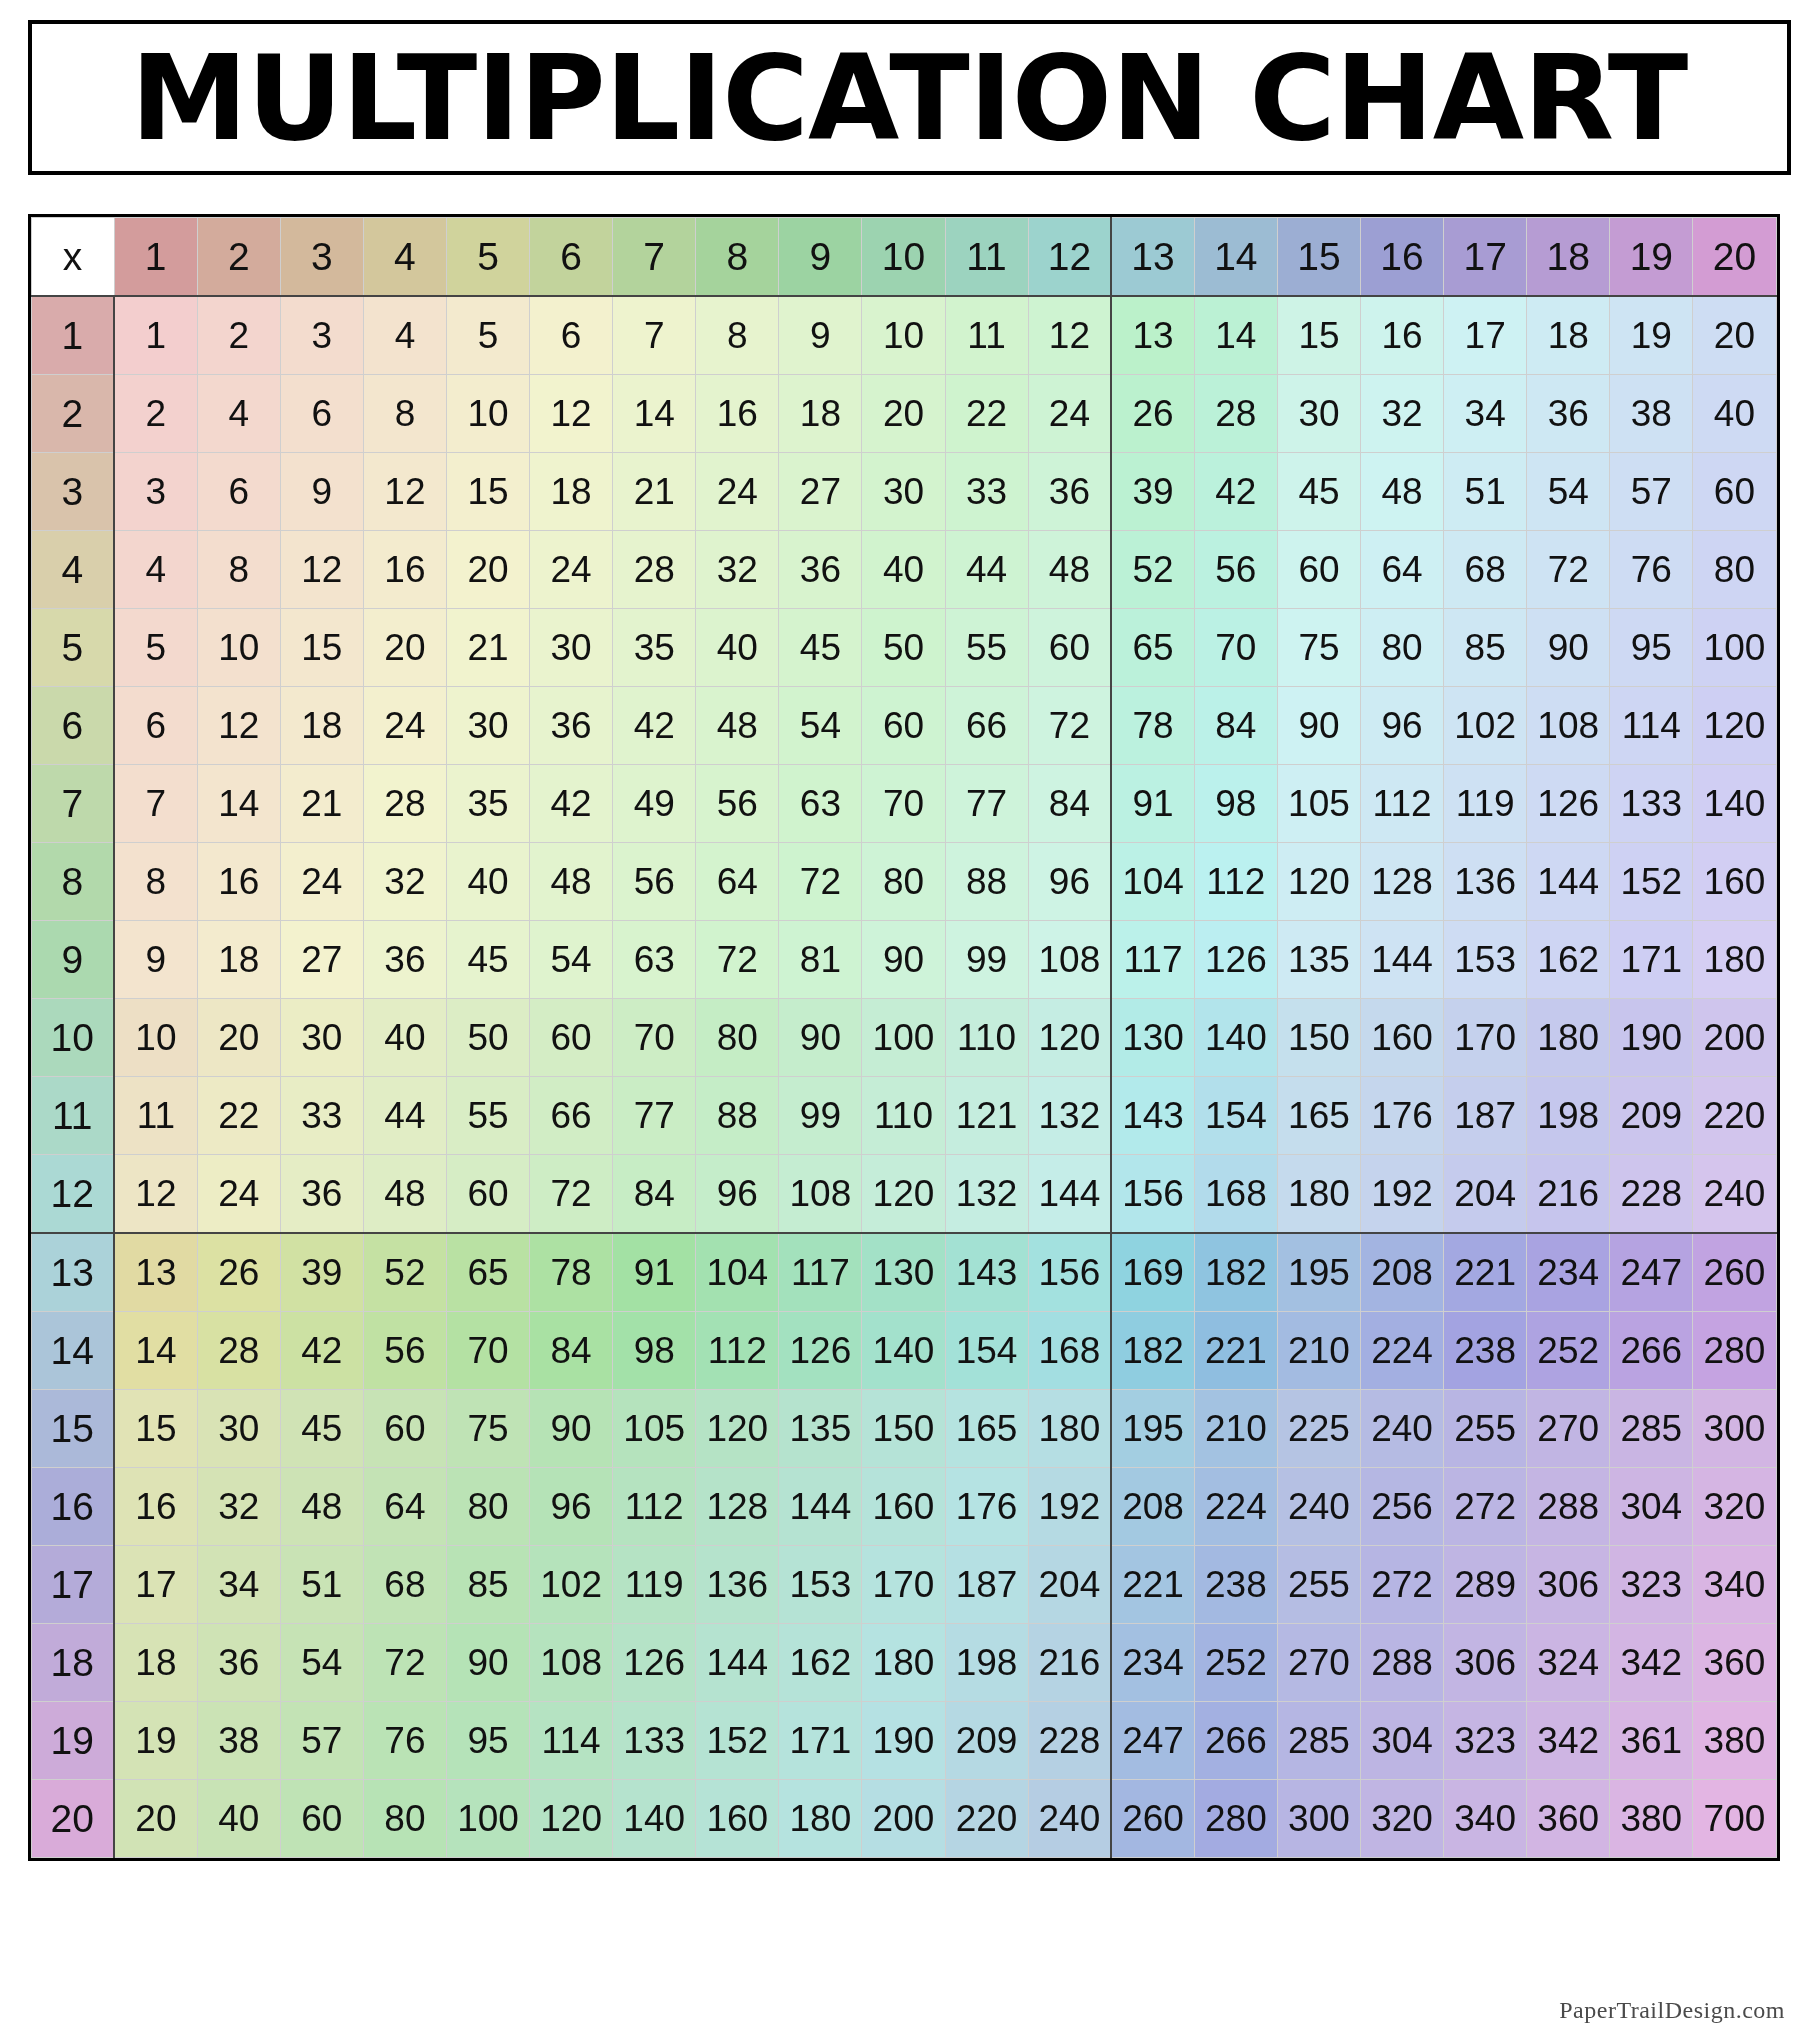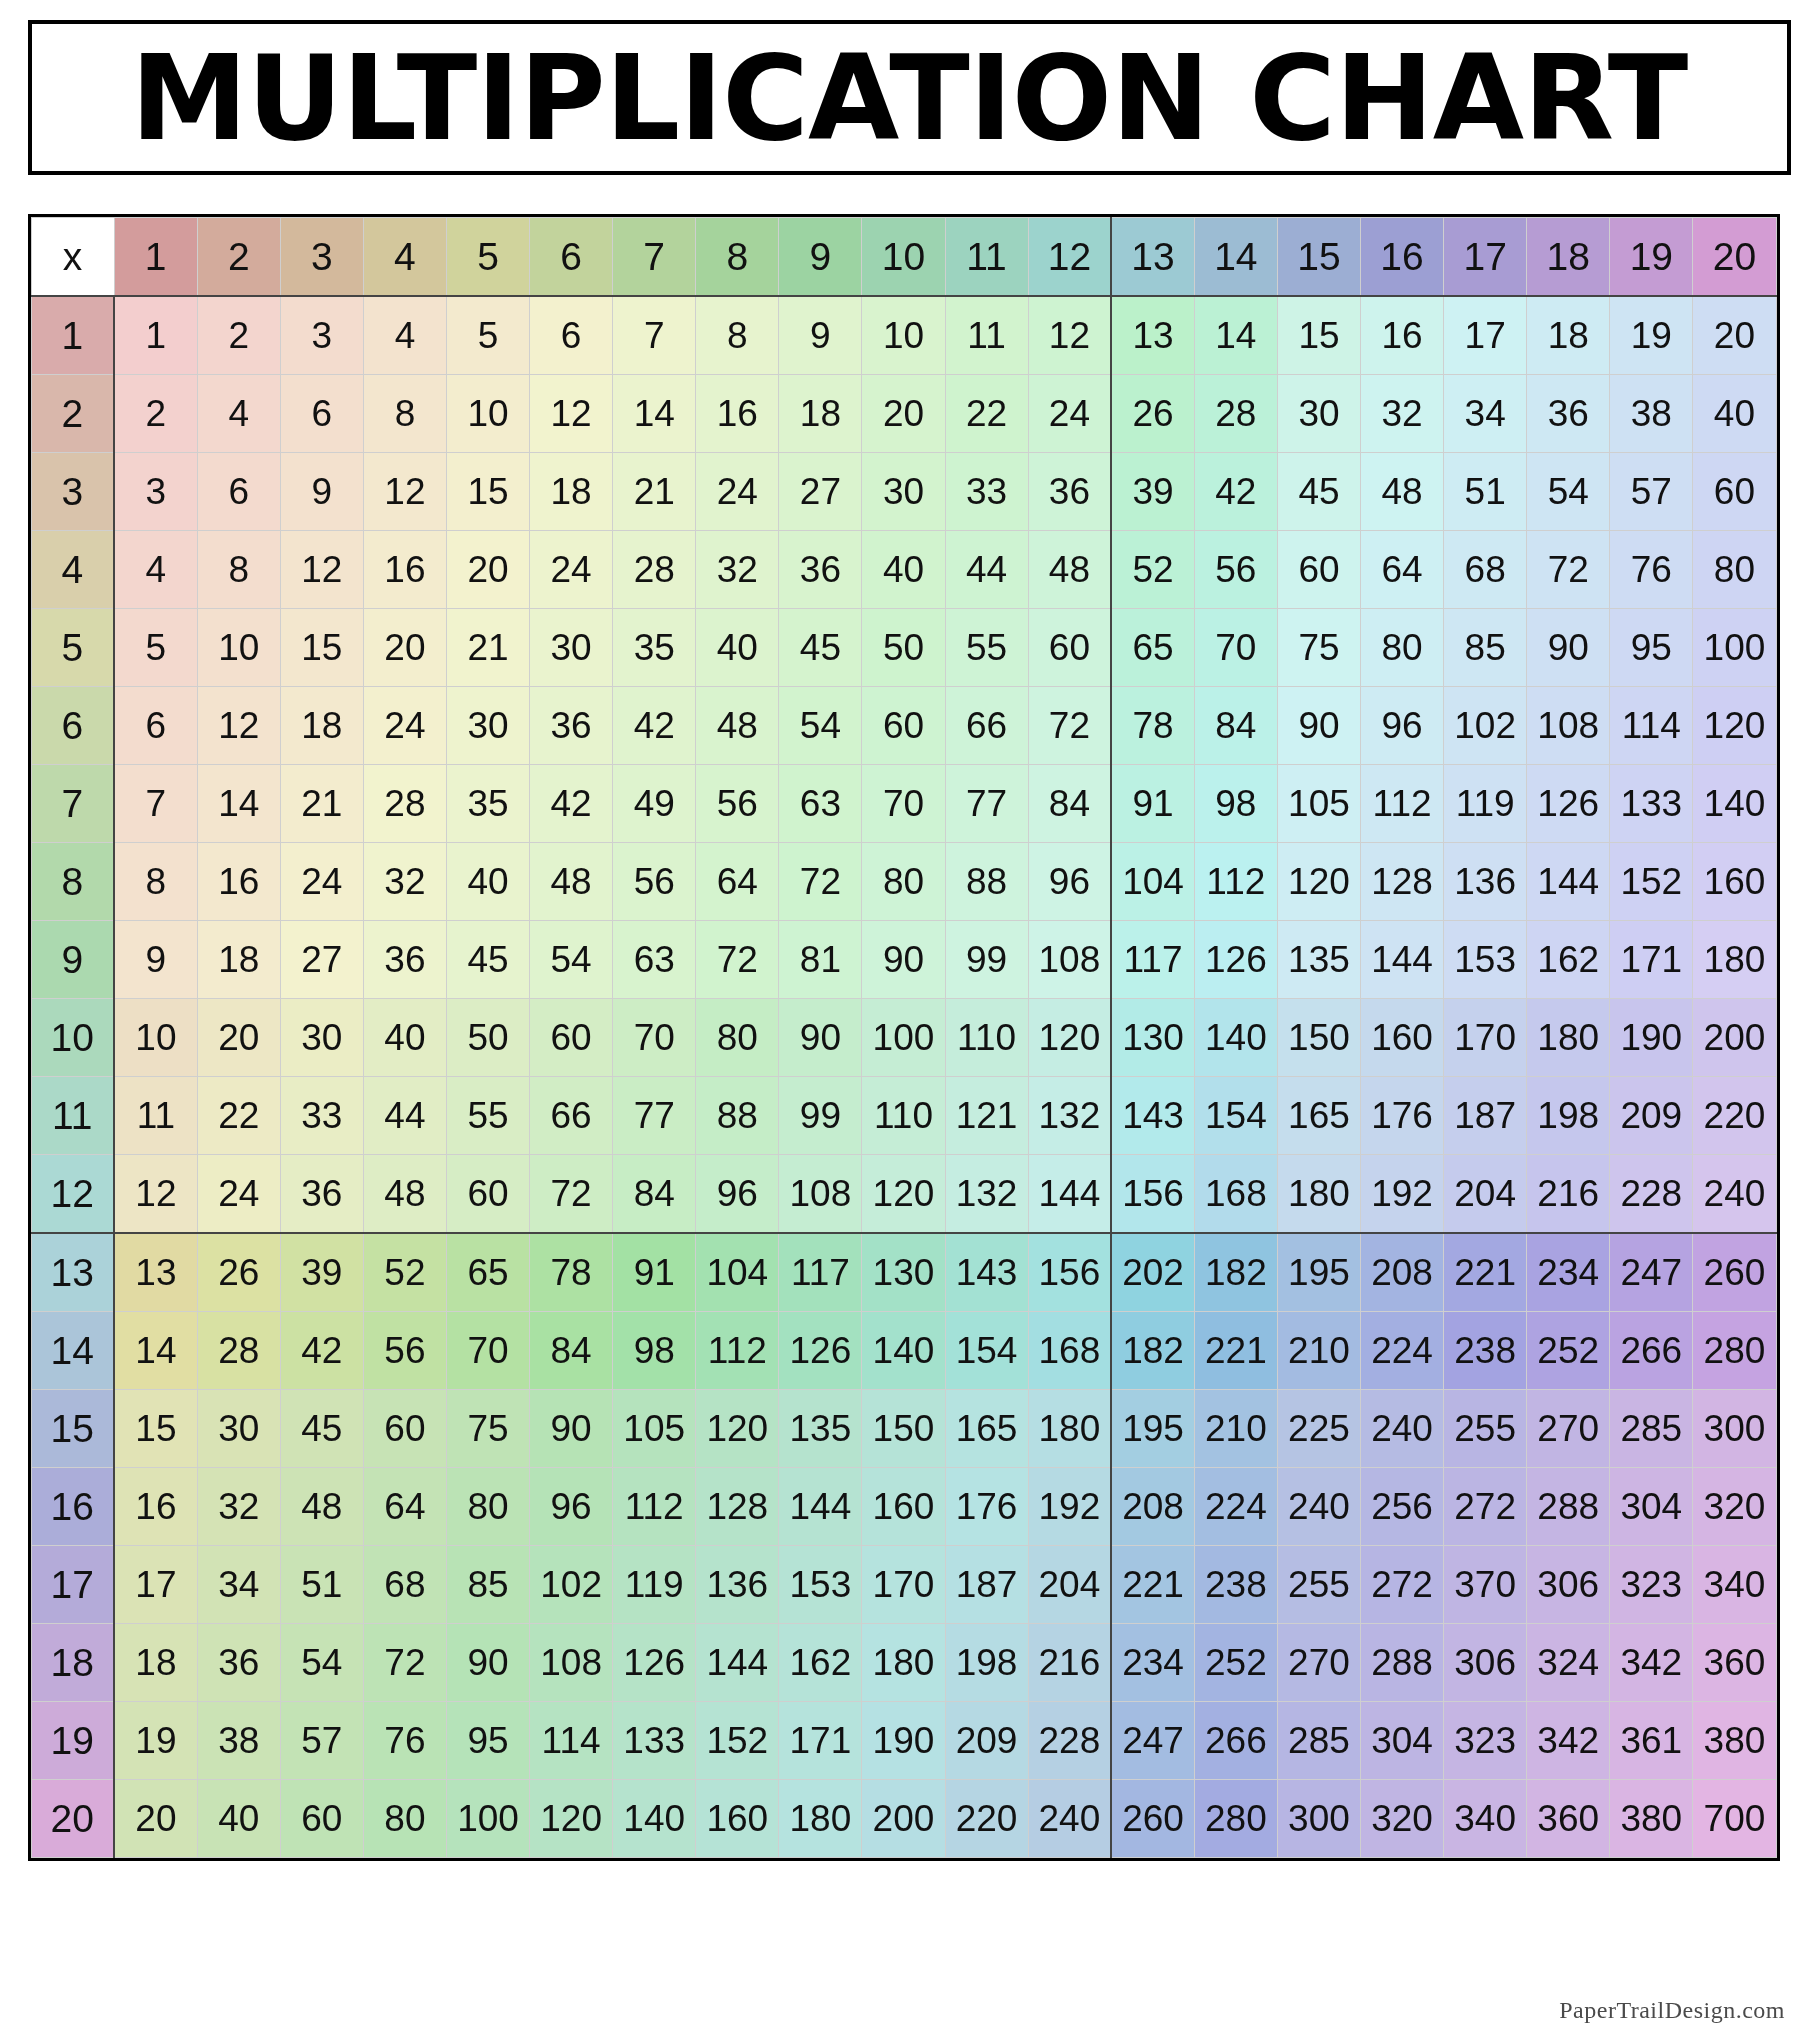--- a/index.html
+++ b/index.html
@@ -400,21 +400,21 @@
             <td class="cell" style="background:hsl(75.8, 51%, 76%)">39</td>
             <td class="cell" style="background:hsl(87.2, 51%, 76%)">52</td>
             <td class="cell" style="background:hsl(98.5, 51%, 76%)">65</td>
             <td class="cell" style="background:hsl(109.9, 51%, 76%)">78</td>
             <td class="cell" style="background:hsl(121.3, 51%, 76%)">91</td>
             <td class="cell" style="background:hsl(132.6, 51%, 76%)">104</td>
             <td class="cell" style="background:hsl(144.0, 51%, 76%)">117</td>
             <td class="cell" style="background:hsl(155.4, 51%, 76%)">130</td>
             <td class="cell" style="background:hsl(166.7, 51%, 76%)">143</td>
             <td class="cell" style="background:hsl(178.1, 51%, 76%)">156</td>
-            <td class="cell colsep" style="background:hsl(189.5, 57%, 72%)">202</td>
+            <td class="cell colsep" style="background:hsl(189.5, 57%, 72%)">169</td>
             <td class="cell" style="background:hsl(200.8, 57%, 72%)">182</td>
             <td class="cell" style="background:hsl(212.2, 51%, 76%)">195</td>
             <td class="cell" style="background:hsl(223.6, 51%, 76%)">208</td>
             <td class="cell" style="background:hsl(234.9, 51%, 76%)">221</td>
             <td class="cell" style="background:hsl(246.3, 51%, 76%)">234</td>
             <td class="cell" style="background:hsl(257.7, 51%, 76%)">247</td>
             <td class="cell" style="background:hsl(269.1, 51%, 76%)">260</td>
           </tr>
           <tr>
             <td class="rowhead" style="background:hsl(205.3, 38%, 76%)">14</td>
@@ -496,21 +496,21 @@
             <td class="cell" style="background:hsl(138.9, 45%, 80%)">119</td>
             <td class="cell" style="background:hsl(150.3, 45%, 80%)">136</td>
             <td class="cell" style="background:hsl(161.7, 45%, 80%)">153</td>
             <td class="cell" style="background:hsl(173.1, 45%, 80%)">170</td>
             <td class="cell" style="background:hsl(184.4, 45%, 80%)">187</td>
             <td class="cell" style="background:hsl(195.8, 45%, 80%)">204</td>
             <td class="cell colsep" style="background:hsl(207.2, 51%, 76%)">221</td>
             <td class="cell" style="background:hsl(218.5, 51%, 76%)">238</td>
             <td class="cell" style="background:hsl(229.9, 45%, 80%)">255</td>
             <td class="cell" style="background:hsl(241.3, 45%, 80%)">272</td>
-            <td class="cell" style="background:hsl(252.6, 45%, 80%)">370</td>
+            <td class="cell" style="background:hsl(252.6, 45%, 80%)">289</td>
             <td class="cell" style="background:hsl(264.0, 45%, 80%)">306</td>
             <td class="cell" style="background:hsl(275.4, 45%, 80%)">323</td>
             <td class="cell" style="background:hsl(286.7, 45%, 80%)">340</td>
           </tr>
           <tr>
             <td class="rowhead" style="background:hsl(268.4, 38%, 76%)">18</td>
             <td class="cell" style="background:hsl(75.2, 45%, 80%)">18</td>
             <td class="cell" style="background:hsl(86.5, 45%, 80%)">36</td>
             <td class="cell" style="background:hsl(97.9, 45%, 80%)">54</td>
             <td class="cell" style="background:hsl(109.3, 45%, 80%)">72</td>

